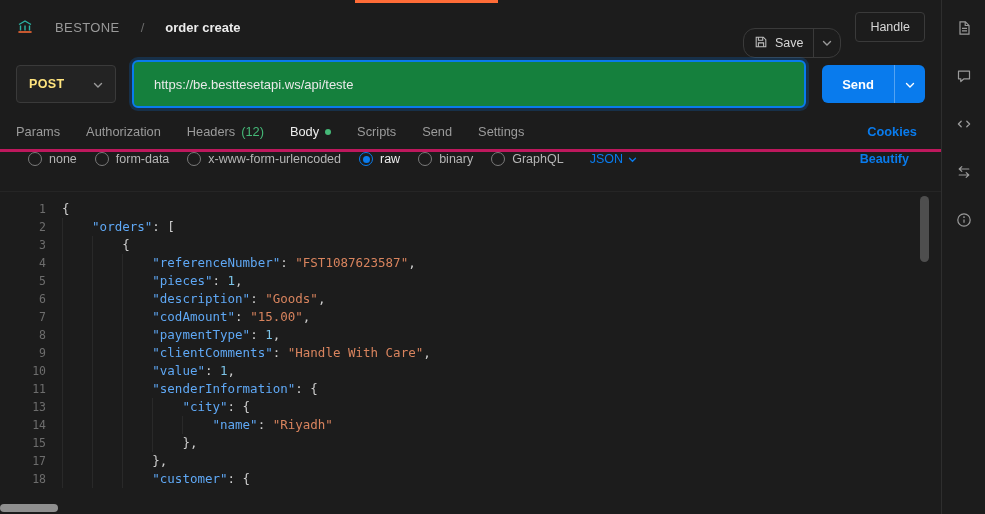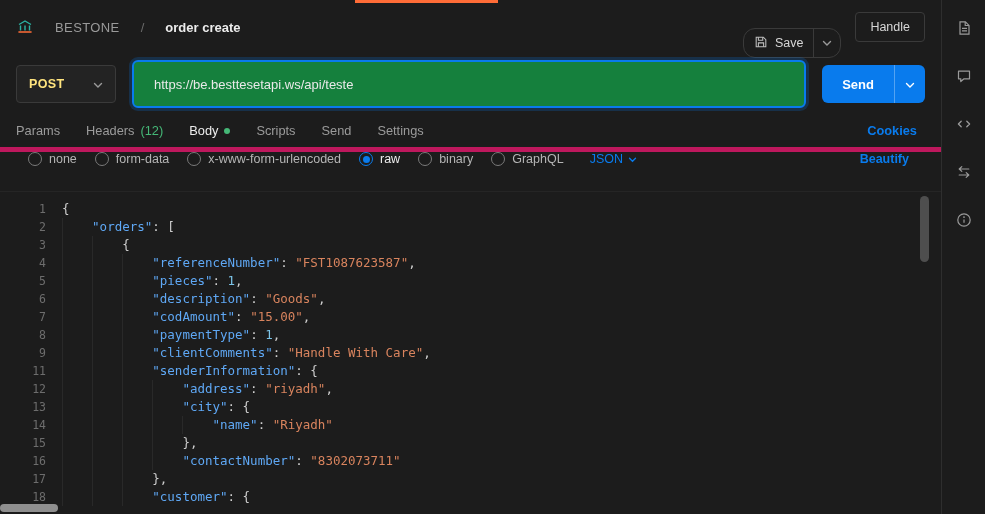--- a/index.html
+++ b/index.html
@@ -31,21 +31,21 @@
   .req-row { flex:none; display:flex; align-items:center; gap:16px; padding:6px 16px; }
   .method { width:100px; height:38px; flex:none; display:flex; align-items:center; justify-content:space-between; padding:0 12px; background:#232323; border:1px solid #3a3a3a; border-radius:4px; }
   .method-label { color:var(--method-post,#FFE47E); font-weight:700; font-size:12.5px; letter-spacing:.4px; }
   .url-wrap { flex:1; height:48px; display:flex; align-items:center; padding:0 20px; background:#15803d; border:2px solid var(--link-blue,#097BED); border-radius:6px; box-shadow:0 0 0 3px rgba(9,123,237,.22); }
   .url { flex:1; background:transparent; border:none; outline:none; color:#e9e9e9; font-size:13px; font-family:"Liberation Sans",sans-serif; }
   .send-group { flex:none; display:flex; height:38px; border-radius:6px; overflow:hidden; }
   .send { background:var(--send-blue,#097BED); color:#fff; font-weight:700; font-size:13px; padding:0 20px; display:flex; align-items:center; }
   .send.chev { padding:0 10px; border-left:1px solid rgba(255,255,255,.3); }
 
   
-  .tabs-row { flex:none; height:38px; display:flex; align-items:center; padding:0 24px 0 16px; border-bottom:5px solid #be185d; }
+  .tabs-row { flex:none; height:38px; display:flex; align-items:center; padding:0 24px 0 16px; border-bottom:3px solid #be185d; }
   .tabs { display:flex; gap:26px; height:100%; }
   .tab { display:flex; align-items:center; gap:6px; color:#9b9b9b; font-size:12.8px; height:100%; }
   .tab.active { color:#ededed; }
   .tab-badge { color:var(--success-green,#45B877); }
   .tab-dot { width:6px; height:6px; border-radius:50%; background:var(--success-green,#45B877); }
   .cookies { margin-left:auto; color:var(--link-blue,#097BED); font-size:12.8px; font-weight:700; }
 
   
   .opts-row { flex:none; height:40px; display:flex; align-items:flex-start; padding:0 32px 0 28px; gap:18px; border-bottom:1px solid #252525; }
   .opt { display:flex; align-items:center; gap:7px; font-size:12.5px; color:#b5b5b5; cursor:pointer; }
@@ -147,20 +147,23 @@
         </button>
       </div>
     </div>
 
     <div class="tabs-row">
       <div class="tabs">
           <button class="tab">
             <span class="tab-label">Params</span>
           </button>
           <button class="tab">
+            <span class="tab-label">Authorization</span>
+          </button>
+          <button class="tab">
             <span class="tab-label">Headers</span>
             <span class="tab-badge">(12)</span>
           </button>
           <button class="tab active">
             <span class="tab-label">Body</span>
             <span class="tab-dot"></span>
           </button>
           <button class="tab">
             <span class="tab-label">Scripts</span>
           </button>
@@ -244,42 +247,38 @@
           </div>
           <div class="ed-line">
             <span class="ln">8</span>
             <span class="lc"><span class="ig"></span><span class="ig"></span><span class="ig"></span><span class="tk tk-k">"paymentType"</span><span class="tk tk-p">: </span><span class="tk tk-n">1</span><span class="tk tk-p">,</span></span>
           </div>
           <div class="ed-line">
             <span class="ln">9</span>
             <span class="lc"><span class="ig"></span><span class="ig"></span><span class="ig"></span><span class="tk tk-k">"clientComments"</span><span class="tk tk-p">: </span><span class="tk tk-s">"Handle With Care"</span><span class="tk tk-p">,</span></span>
           </div>
           <div class="ed-line">
+            <span class="ln">10</span>
+            <span class="lc"><span class="ig"></span><span class="ig"></span><span class="ig"></span><span class="tk tk-k">"value"</span><span class="tk tk-p">: </span><span class="tk tk-n">1</span><span class="tk tk-p">,</span></span>
+          </div>
+          <div class="ed-line">
             <span class="ln">11</span>
             <span class="lc"><span class="ig"></span><span class="ig"></span><span class="ig"></span><span class="tk tk-k">"senderInformation"</span><span class="tk tk-p">: {</span></span>
           </div>
           <div class="ed-line">
-            <span class="ln">12</span>
-            <span class="lc"><span class="ig"></span><span class="ig"></span><span class="ig"></span><span class="ig"></span><span class="tk tk-k">"address"</span><span class="tk tk-p">: </span><span class="tk tk-s">"riyadh"</span><span class="tk tk-p">,</span></span>
-          </div>
-          <div class="ed-line">
             <span class="ln">13</span>
             <span class="lc"><span class="ig"></span><span class="ig"></span><span class="ig"></span><span class="ig"></span><span class="tk tk-k">"city"</span><span class="tk tk-p">: {</span></span>
           </div>
           <div class="ed-line">
             <span class="ln">14</span>
             <span class="lc"><span class="ig"></span><span class="ig"></span><span class="ig"></span><span class="ig"></span><span class="ig"></span><span class="tk tk-k">"name"</span><span class="tk tk-p">: </span><span class="tk tk-s">"Riyadh"</span></span>
           </div>
           <div class="ed-line">
             <span class="ln">15</span>
             <span class="lc"><span class="ig"></span><span class="ig"></span><span class="ig"></span><span class="ig"></span><span class="tk tk-p">},</span></span>
-          </div>
-          <div class="ed-line">
-            <span class="ln">16</span>
-            <span class="lc"><span class="ig"></span><span class="ig"></span><span class="ig"></span><span class="ig"></span><span class="tk tk-k">"contactNumber"</span><span class="tk tk-p">: </span><span class="tk tk-s">"8302073711"</span></span>
           </div>
           <div class="ed-line">
             <span class="ln">17</span>
             <span class="lc"><span class="ig"></span><span class="ig"></span><span class="ig"></span><span class="tk tk-p">},</span></span>
           </div>
           <div class="ed-line">
             <span class="ln">18</span>
             <span class="lc"><span class="ig"></span><span class="ig"></span><span class="ig"></span><span class="tk tk-k">"customer"</span><span class="tk tk-p">: {</span></span>
           </div>
         </div>

